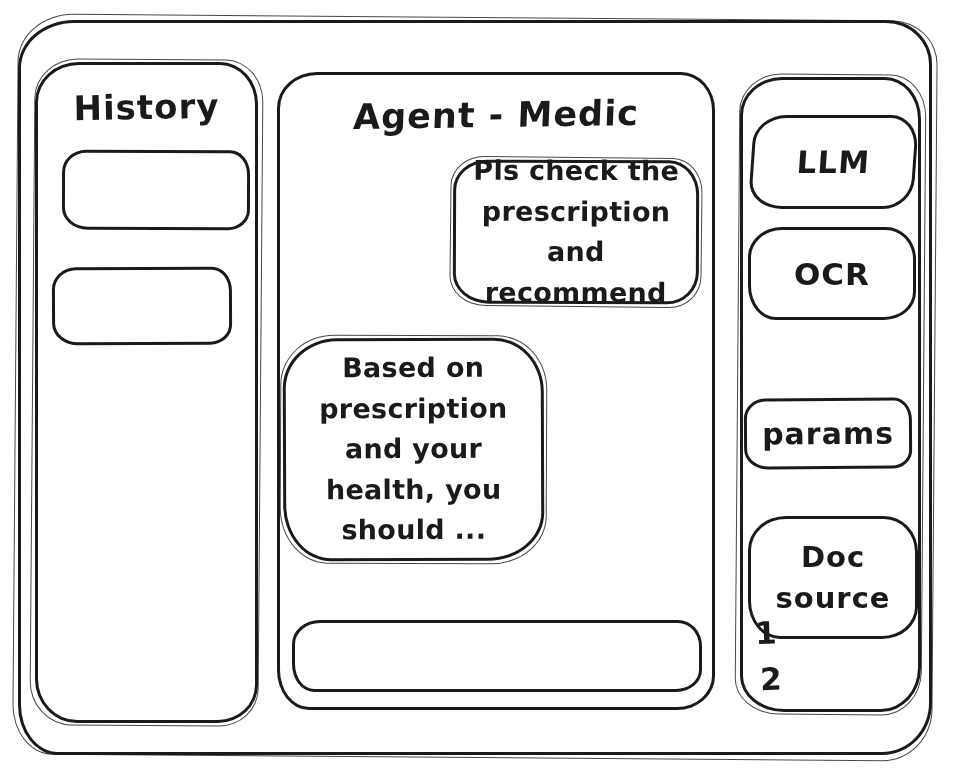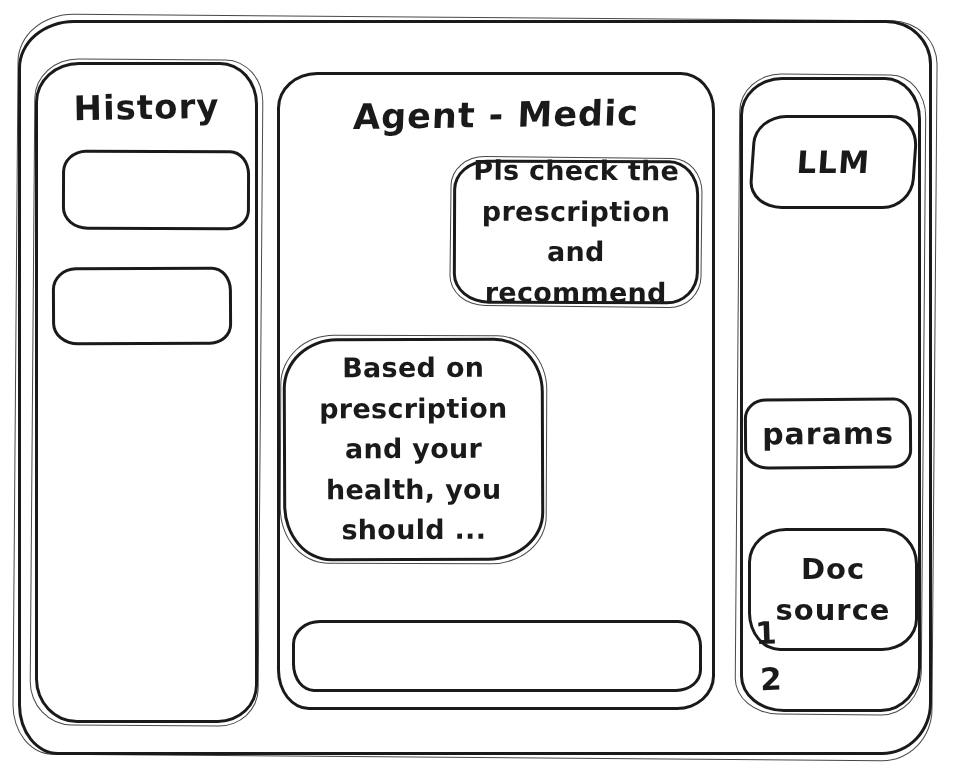--- a/index.html
+++ b/index.html
@@ -127,21 +127,21 @@
     left:5px;top:147px;width:168px;height:93px;
     border-radius:34px 30px 32px 28px / 30px 32px 28px 34px;
   }
   .btn-params{
     left:1px;top:318px;width:168px;height:71px;
     font-size:30px;
     border-radius:22px 18px 20px 24px / 20px 22px 18px 20px;
     transform:rotate(-.4deg);
   }
   .btn-doc{
-    left:5px;top:448px;width:170px;height:123px;
+    left:5px;top:436px;width:170px;height:123px;
     font-size:29px;line-height:1.4;
     border-radius:38px 34px 36px 32px / 34px 36px 32px 38px;
     padding:4px 18px;
   }
   .doc-num{
     position:absolute;
     font-size:31px;font-weight:bold;
     z-index:3;
     cursor:pointer;
     background:transparent;
@@ -171,20 +171,21 @@
 
       <div class="sk sk2 bubble bubble-bot">
         <span>Based on prescription and your health, you should ...</span>
       </div>
 
       <input class="chat-input" type="text" placeholder="" style="">
     </main>
 
     <aside class="sk sk2 tools">
       <button class="tbtn btn-llm">LLM</button>
+      <button class="tbtn btn-ocr">OCR</button>
       <button class="tbtn btn-params">params</button>
       <button class="tbtn btn-doc">Doc source</button>
       <div class="doc-num num-1">1</div>
       <div class="doc-num num-2">2</div>
     </aside>
 
   </div>
 </div>
 
 </body></html>

